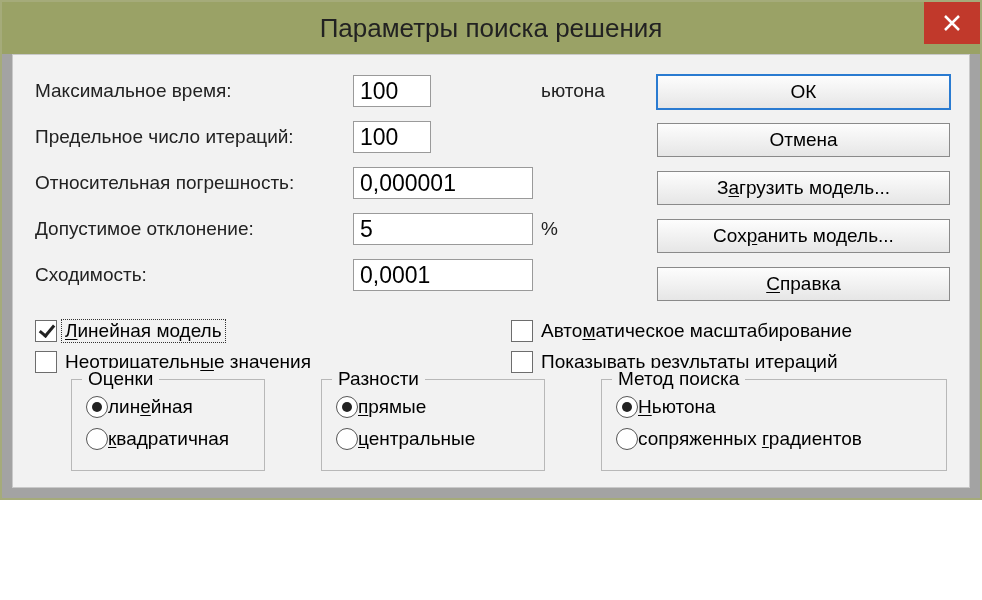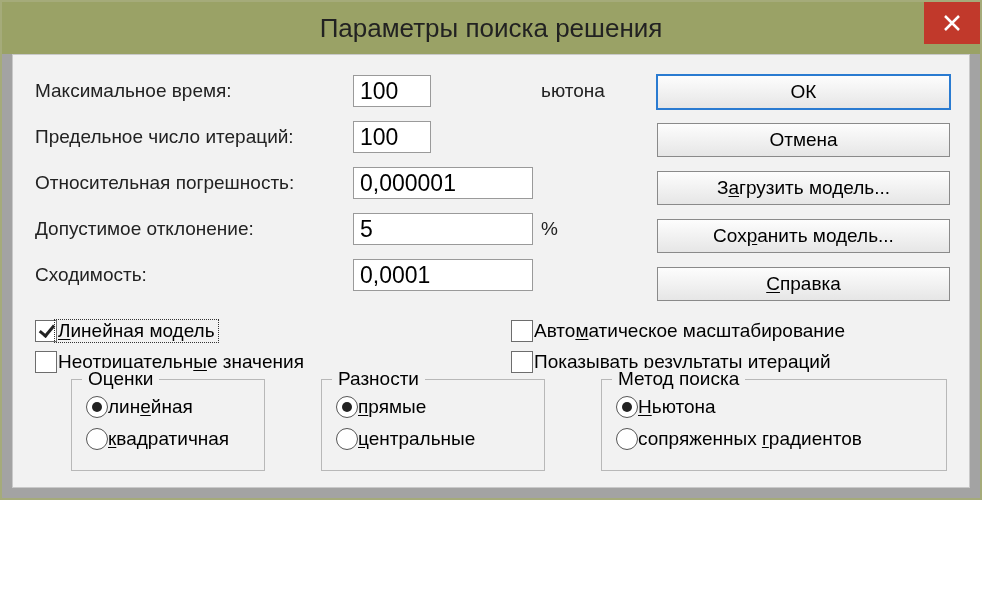--- a/index.html
+++ b/index.html
@@ -98,21 +98,21 @@
   .checks {
     margin-top: 18px;
     display: grid;
     grid-template-columns: 1fr 1fr;
     row-gap: 8px;
     column-gap: 40px;
   }
   .chk {
     display: flex;
     align-items: center;
-    gap: 1px;
+    gap: 8px;
   }
   .chk .cb {
     width: 22px;
     height: 22px;
     border: 1px solid #6d6d6d;
     background: #fff;
     display: inline-flex;
     align-items: center;
     justify-content: center;
     flex-shrink: 0;

